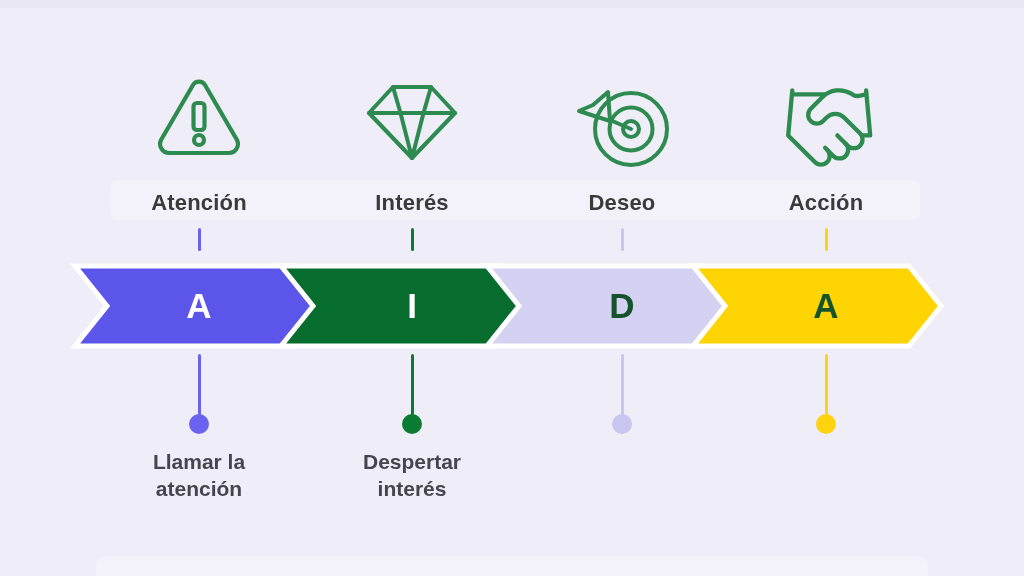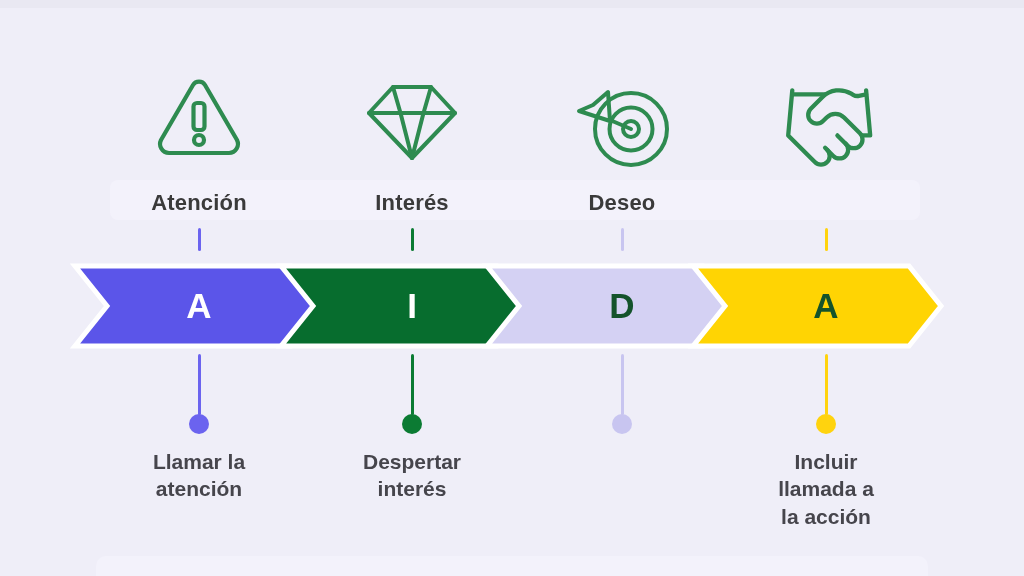--- a/index.html
+++ b/index.html
@@ -100,20 +100,21 @@
       <path d="m14 14 2.5 2.5a1 1 0 1 0 3-3l-3.88-3.88a3 3 0 0 0-4.24 0l-.88.88a1 1 0 1 1-3-3l2.81-2.81a5.79 5.79 0 0 1 7.06-.87l.47.28a2 2 0 0 0 1.42.25L21 4"></path>
       <path d="m21 3 1 11h-2"></path>
       <path d="M3 3 2 14l6.5 6.5a1 1 0 1 0 3-3"></path>
       <path d="M3 4h8"></path>
     </g>
   </svg>
 
   <div class="stage-label" style="left:109px">Atención</div>
   <div class="stage-label" style="left:322px">Interés</div>
   <div class="stage-label" style="left:532px">Deseo</div>
+  <div class="stage-label" style="left:736px">Acción</div>
 
   <div class="tick" style="left: 197.5px; background: rgb(107, 99, 239);"></div>
   <div class="tick" style="left: 410.5px; background: rgb(11, 123, 51);"></div>
   <div class="tick" style="left: 620.5px; background: rgb(200, 197, 240);"></div>
   <div class="tick" style="left: 824.5px; background: rgb(255, 211, 14);"></div>
 
   <svg class="band-svg" width="890" height="90" viewBox="0 0 890 90">
     <polygon points="0,0 216,0 248,40 216,80 0,80 32,40" transform="translate(7,5)" stroke-width="5" stroke-linejoin="miter" fill="#5b55e9" stroke="#ffffff"></polygon>
     <polygon points="0,0 216,0 248,40 216,80 0,80 32,40" transform="translate(213,5)" stroke-width="5" stroke-linejoin="miter" fill="#076d2e" stroke="#ffffff"></polygon>
     <polygon points="0,0 216,0 248,40 216,80 0,80 32,40" transform="translate(419,5)" stroke-width="5" stroke-linejoin="miter" fill="#d4d1f3" stroke="#ffffff"></polygon>
@@ -132,17 +133,14 @@
 
   <div class="dot" style="left: 189px; background: rgb(107, 99, 239);"></div>
   <div class="dot" style="left: 402px; background: rgb(11, 123, 51);"></div>
   <div class="dot" style="left: 612px; background: rgb(200, 197, 240);"></div>
   <div class="dot" style="left: 816px; background: rgb(255, 211, 14);"></div>
 
   <div class="caption" style="left:337px">Despertar
 interés</div>
   <div class="caption" style="left:124px">Llamar la
 atención</div>
-  <div class="caption" style="left:751px">Incluir
-llamada a
-la acción</div>
 
 </div>
 
 </body></html>

